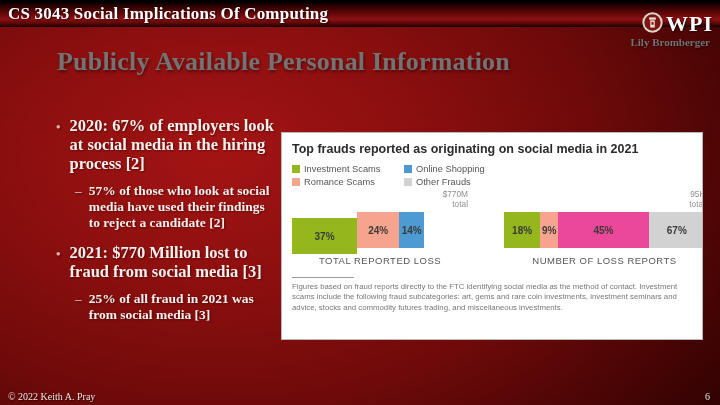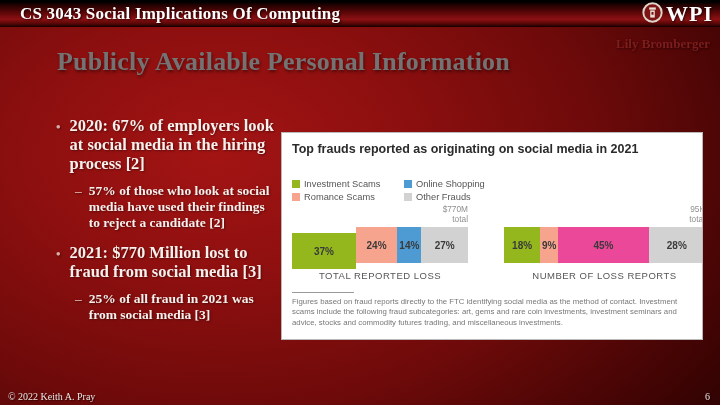--- a/index.html
+++ b/index.html
@@ -16,36 +16,36 @@
   .header-bar {
     position: absolute; top: 0; left: 0; right: 0; height: 27px;
     background: linear-gradient(180deg, #000000 0%, #1d0101 10%,
       #5e0708 45%, #8c1113 72%, #570606 90%, #2a0202 100%);
     border-top: 2px solid #000;
     border-bottom: 1px solid #1a0000;
     display: flex; align-items: center;
   }
   .header-course {
     color: #ffffff; font-weight: bold; font-size: 17px;
-    padding-left: 20px; letter-spacing: 0.2px;
+    padding-left: 8px; letter-spacing: 0.2px;
     text-shadow: 1px 1px 2px rgba(0,0,0,0.7);
     white-space: nowrap;
   }
   .logo {
-    position: absolute; top: 2px; right: 7px;
+    position: absolute; top: 12px; right: 7px;
     display: flex; align-items: center; gap: 3px; height: 24px;
   }
   .logo-text {
     color: #ffffff; font-weight: bold; font-size: 22px;
     letter-spacing: 1px; text-shadow: 1px 1px 2px rgba(0,0,0,0.6);
   }
 
   .author {
     position: absolute; top: 36px; right: 10px;
-    color: #7f1d1d; font-weight: bold; font-size: 13px;
+    color: #737373; font-weight: bold; font-size: 11px;
     text-shadow: 1px 1px 2px rgba(0,0,0,0.5);
   }
 
   
   .page-title {
     position: absolute; left: 57px; top: 47px; width: 560px;
     color: #737373; font-weight: bold; font-size: 26px;
     letter-spacing: 0.2px; text-shadow: 1px 2px 3px rgba(0,0,0,0.45);
     white-space: nowrap;
   }
@@ -66,21 +66,21 @@
 
   
   .chart-panel {
     position: absolute; left: 281px; top: 132px; width: 422px; height: 208px;
     background: #ffffff; border: 1px solid #b9b9b9;
     padding: 7px 10px 6px 10px;
     font-family: "Liberation Sans", sans-serif;
     overflow: hidden;
   }
   .chart-title { font-size: 12.5px; font-weight: bold; color: #2b2b2b;
-                 margin: 2px 0 21px 0; }
+                 margin: 2px 0 6px 0; }
   .chart-subtitle { font-size: 9.3px; color: #555; line-height: 1.3;
                     margin-bottom: 6px; }
   .chart-legend {
     display: grid; grid-auto-flow: column;
     grid-template-rows: repeat(2, 13px); grid-auto-columns: 112px;
     font-size: 9.3px; color: #555; margin-bottom: 2px;
   }
   .lg-item { display: flex; align-items: center; gap: 4px; }
   .lg-swatch { width: 8px; height: 8px; display: inline-block; flex: none; }
 
@@ -175,34 +175,33 @@
   <div class="bars-row">
       <div class="bar-block bar-left">
         <div class="bar-total">
           <div>$770M</div>
           <div>total</div>
         </div>
         <div class="bar">
           <div class="seg" style="width: 37%; background: rgb(147, 183, 29); margin-top: 6px;">37%</div>
           <div class="seg" style="width: 24%; background: rgb(246, 164, 142);">24%</div>
           <div class="seg" style="width: 14%; background: rgb(78, 155, 212);">14%</div>
-          <div class="seg" style="width: 27%; background: rgb(210, 210, 210);">27%</div>
         </div>
         <div class="bar-caption">TOTAL REPORTED LOSS</div>
       </div>
       <div class="bar-block bar-right">
         <div class="bar-total">
           <div>95K</div>
           <div>total</div>
         </div>
         <div class="bar">
           <div class="seg" style="width: 18%; background: rgb(147, 183, 29);">18%</div>
           <div class="seg" style="width: 9%; background: rgb(246, 164, 142);">9%</div>
           <div class="seg" style="width: 45%; background: #ec4899;">45%</div>
-          <div class="seg" style="width: 28%; background: rgb(210, 210, 210);">28%</div>
+          <div class="seg" style="width: 28%; background: rgb(210, 210, 210);">67%</div>
         </div>
         <div class="bar-caption">NUMBER OF LOSS REPORTS</div>
       </div>
     </div>
   <hr class="footnote-rule">
   <div class="chart-footnote">Figures based on fraud reports directly to the FTC identifying social media as the method of contact. Investment scams include the following fraud subcategories: art, gems and rare coin investments, investment seminars and advice, stocks and commodity futures trading, and miscellaneous investments.</div>
 </div>
 
 <div class="footer-copyright">© 2022 Keith A. Pray</div>
 <div class="footer-page">6</div>

